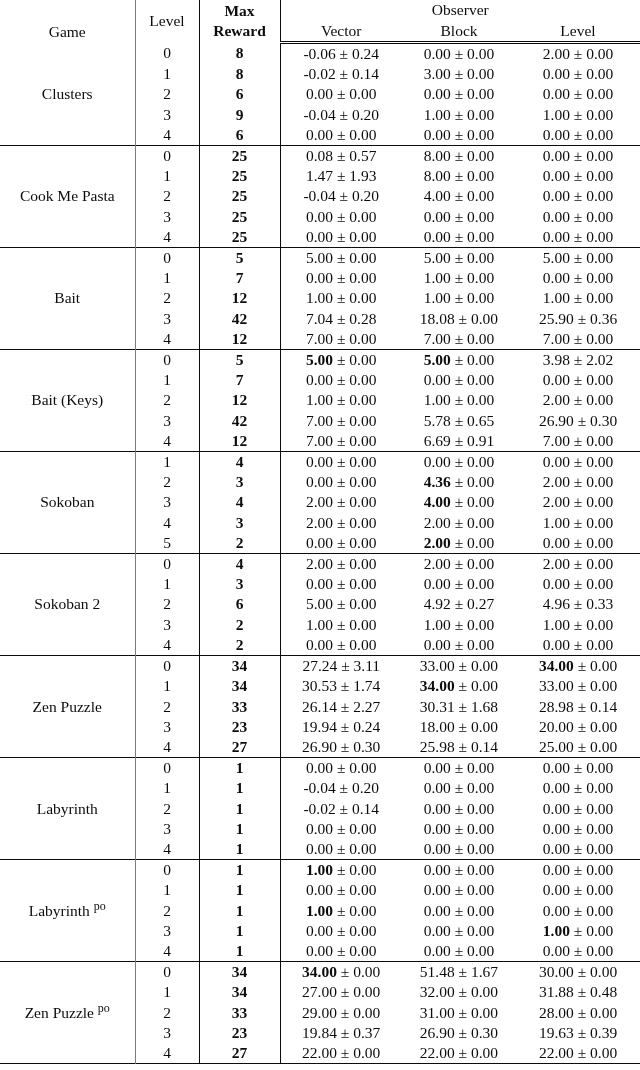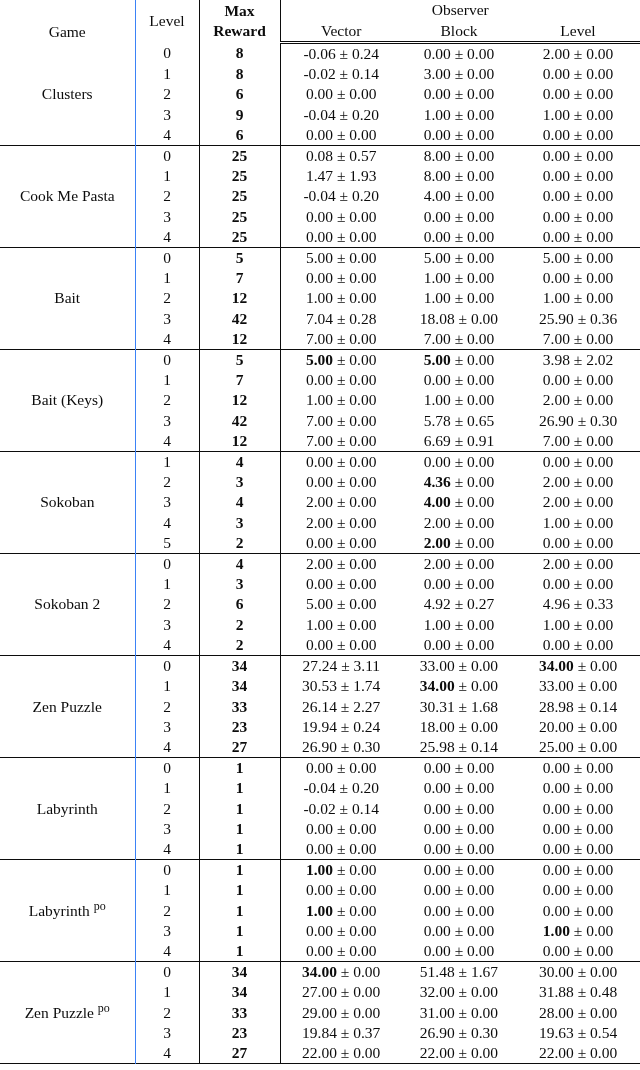--- a/index.html
+++ b/index.html
@@ -449,21 +449,21 @@
           <td class="max">33</td>
           <td class="obs">29.00 ± 0.00</td>
           <td class="obs">31.00 ± 0.00</td>
           <td class="obs">28.00 ± 0.00</td>
         </tr>
         <tr>
           <td class="level">3</td>
           <td class="max">23</td>
           <td class="obs">19.84 ± 0.37</td>
           <td class="obs">26.90 ± 0.30</td>
-          <td class="obs">19.63 ± 0.54</td>
+          <td class="obs">19.63 ± 0.39</td>
         </tr>
         <tr>
           <td class="level">4</td>
           <td class="max">27</td>
           <td class="obs">22.00 ± 0.00</td>
           <td class="obs">22.00 ± 0.00</td>
           <td class="obs">22.00 ± 0.00</td>
         </tr>
       </tbody>
     </table>

